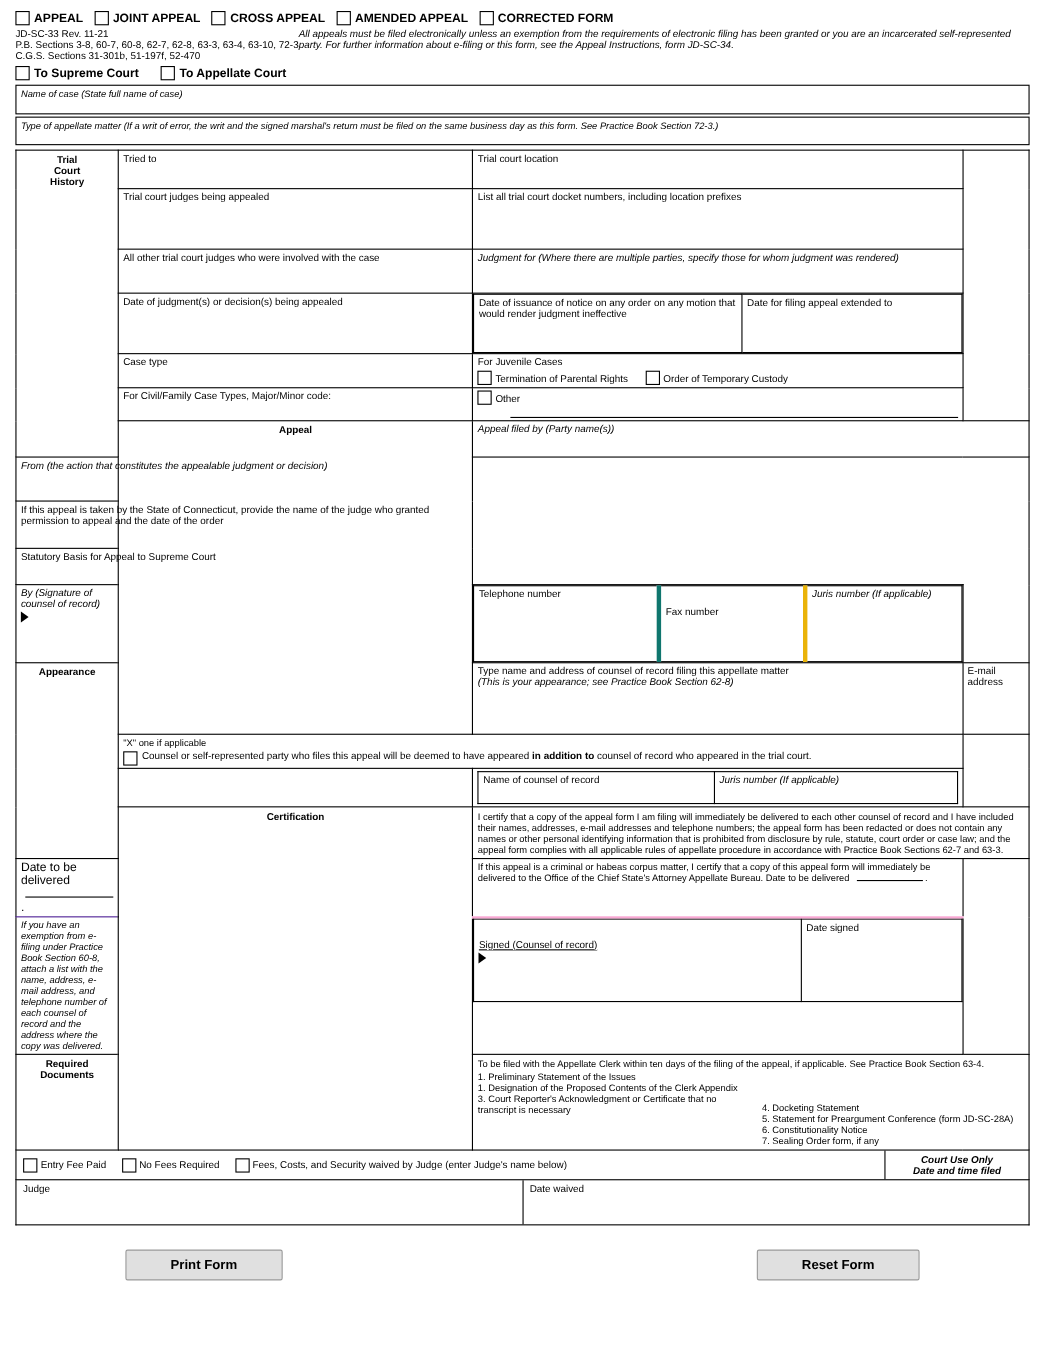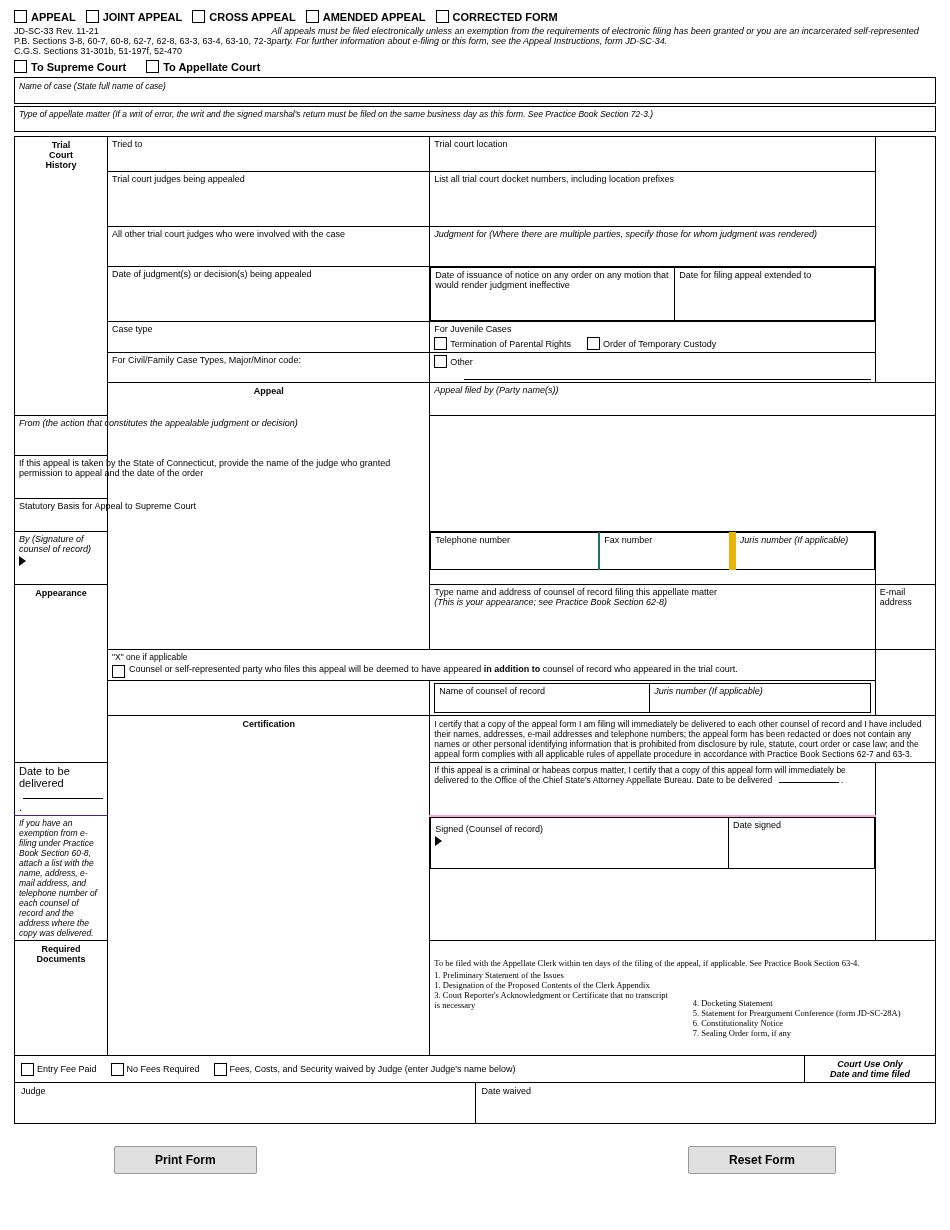--- a/index.html
+++ b/index.html
@@ -313,25 +313,25 @@
       <tr>
         <td style="padding:2px 4px; border-bottom:1px solid #000;">
           <span class="italic">By (Signature of counsel of record)</span>
           <div style="margin-top:2px;"><span class="arrow"></span></div>
           <div style="min-height:14px;"></div>
         </td>
         <td style="padding:0; border-bottom:1px solid #000;">
           <table style="width:100%; border-collapse:collapse; height:100%;">
             <tbody>
                 <tr>
-              <td style="padding:2px 4px; border-right:2px solid #0f766e; width:38%; vertical-align:top;margin-left:12px;">
+              <td style="padding:2px 4px; border-right:4px solid #0f766e; width:38%; vertical-align:top;margin-left:12px;">
                 <span>Telephone number</span>
                 <div style="min-height:22px;"></div>
               </td>
-              <td style="padding:2px 4px; border-right:7px solid #eab308; width:30%; vertical-align:top;">
+              <td style="padding:18px 4px; border-right:4px solid #eab308; width:30%; vertical-align:top;">
                 <span>Fax number</span>
                 <div style="min-height:22px;"></div>
               </td>
               <td style="padding:2px 4px; vertical-align:top;">
                 <span class="italic">Juris number (If applicable)</span>
                 <div style="min-height:22px;"></div>
               </td>
             </tr>
           </tbody>
             </table>
@@ -407,40 +407,40 @@
       </tr>
 
       <tr>
         <td style="padding:2px 4px; border-bottom:1px solid #000; font-size:8.5px; vertical-align:top;">
           <span class="italic">If you have an exemption from e-filing under Practice Book Section 60-8, attach a list with the name, address, e-mail address, and telephone number of each counsel of record and the address where the copy was delivered.</span>
         </td>
         <td style="padding:0; border-bottom:1px solid #000;">
           <table style="width:100%; border-collapse:collapse; height:100%;">
             <tbody>
                 <tr>
-              <td style="padding:6px 4px; border-right:1px solid #000; vertical-align:top;">
+              <td style="padding:18px 4px; border-right:1px solid #000; vertical-align:top;text-decoration:underline;">
                 <span>Signed (Counsel of record)</span>
                 <div style="margin-top:2px;"><span class="arrow"></span></div>
                 <div style="min-height:14px;"></div>
               </td>
               <td style="padding:2px 4px; vertical-align:top;">
                 <span>Date signed</span>
                 <div style="min-height:14px;"></div>
               </td>
             </tr>
           </tbody>
             </table>
         </td>
       </tr>
 
       <tr>
         <td class="section-label">
           <strong>Required<br>Documents</strong>
         </td>
-        <td colspan="2" style="padding:17px 4px; font-size:8.5px;font-family:Liberation Serif, serif;">
+        <td colspan="2" style="padding:3px 4px; font-size:8.5px;">
           <div>To be filed with the Appellate Clerk within ten days of the filing of the appeal, if applicable. See Practice Book Section 63-4.</div>
           <div style="display:flex; gap:20px; margin-top:2px;">
             <div style="flex:1;">
               <div>1. Preliminary Statement of the Issues</div>
               <div>1. Designation of the Proposed Contents of the Clerk Appendix</div>
               <div>3. Court Reporter's Acknowledgment or Certificate that no transcript is necessary</div>
             </div>
             <div style="flex:1;margin-top:28px;">
               <div>4. Docketing Statement</div>
               <div>5. Statement for Preargument Conference (form JD-SC-28A)</div>

